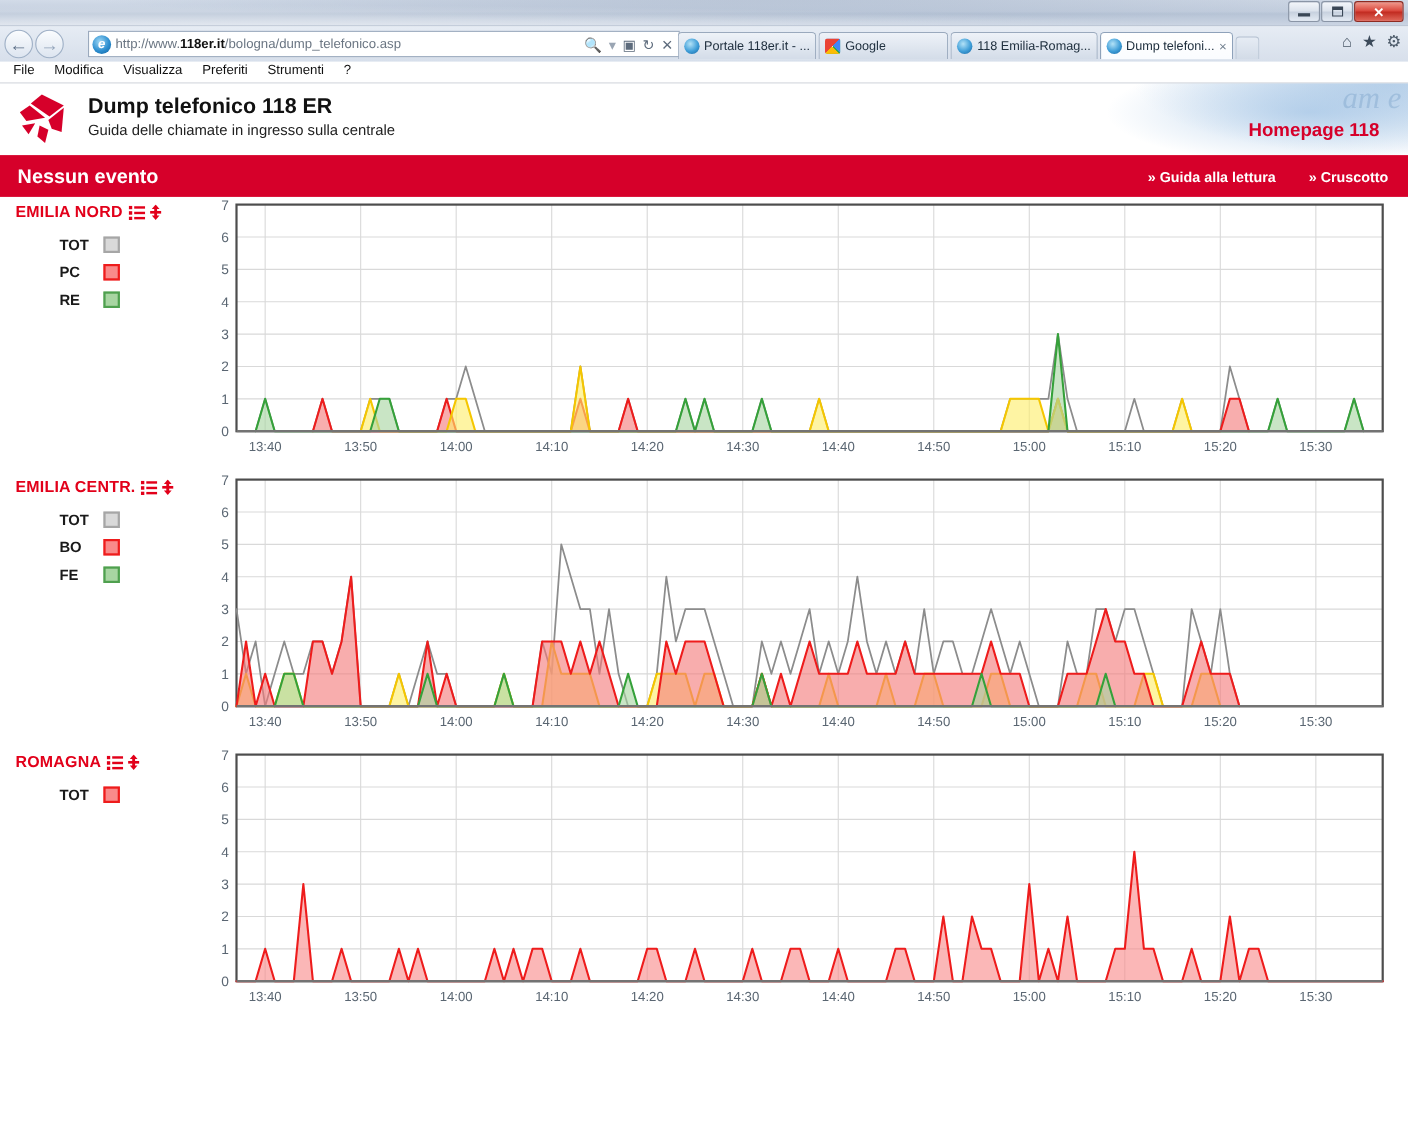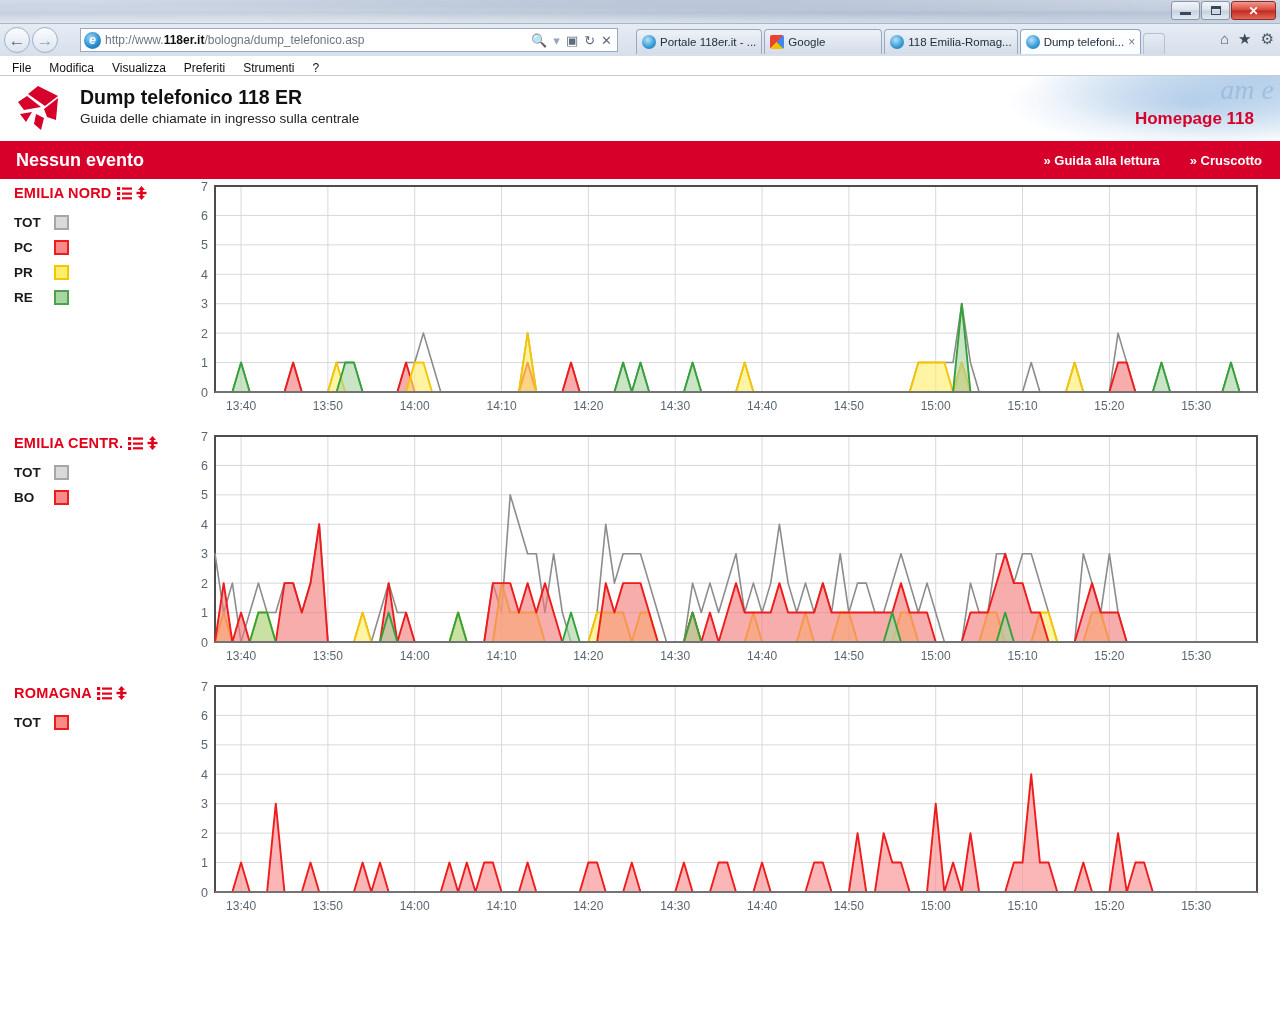--- a/index.html
+++ b/index.html
@@ -72,21 +72,21 @@
     color:#fff;font-style:italic;font-weight:bold;font-size:12px;line-height:1;
   }
   #url-text{ font-size:12px; color:#222; white-space:nowrap; overflow:hidden; }
   #url-text .dim{ color:#6b7683; }
   #url-text .dom{ color:#111; font-weight:bold;}
   .addr-icons{ margin-left:auto; display:flex; align-items:center; gap:6px; color:#5d6b7c; font-size:13px; padding-right:2px;}
   .addr-icons .sep{color:#9aa5b3;}
 
   
   #tab-bar{
-    position:absolute; left:636px; top:3px; height:27px; display:flex; align-items:flex-end;
+    position:absolute; left:616px; top:3px; height:27px; display:flex; align-items:flex-end;
   }
   .tab{
     height:25px; min-width:118px; max-width:136px;
     margin-right:2px;
     border:1px solid #9aa9bd; border-bottom:none;
     border-radius:4px 4px 0 0;
     background:linear-gradient(to bottom,#eef2f8 0%,#d3dce8 100%);
     display:flex;align-items:center; padding:0 5px; gap:4px;
     font-size:11.5px; color:#20303f; white-space:nowrap; overflow:hidden;
   }
@@ -108,21 +108,21 @@
     background:linear-gradient(to bottom,#e6ecf4,#d2dbe7);
   }
   #chrome-right-icons{
     position:absolute;right:6px;top:7px;display:flex;gap:9px;color:#4a5867;font-size:15px;line-height:1;
   }
   #chrome-right-icons .star{color:#3c4a5a;}
 
   
   #menu-bar{
     height:20px; background:#ffffff; border-bottom:1px solid #c7ccd4;
-    display:flex; align-items:flex-end; gap:18px; padding:0 12px;
+    display:flex; align-items:flex-start; gap:18px; padding:0 12px;
     font-size:12px; color:#111;
   }
   #menu-bar span{ cursor:default; }
 
   
   #page-header{
     height:65px; background:#ffffff; position:relative; overflow:hidden;
     border-bottom:none;
   }
   #header-watermark{
@@ -173,21 +173,21 @@
     color:#e2001a; font-weight:bold; font-size:14.5px; letter-spacing:.2px;
     display:flex; align-items:center; gap:5px; padding-left:14px;
   }
   .legend-icons{ display:flex; gap:3px; align-items:center; }
   .icon-list{ width:15px; height:13px; display:block; }
   .icon-move{ width:13px; height:14px; display:block; }
   .legend-rows{ margin-top:9px; }
   .legend-row{
     display:flex; align-items:center; height:25px; padding-left:14px;
   }
-  .legend-row .lbl{ font-size:13.5px; font-weight:bold; color:#1a1a1a; width:40px; }
+  .legend-row .lbl{ font-size:13.5px; font-weight:bold; color:#1a1a1a; width:40px;margin-left:40px; }
   .legend-row .swatch{ width:15px; height:15px; border:2px solid #999; }
 
   .plot-wrap{ position:relative; }
   svg.chart{ display:block; }
 
   .tick-lbl{ font-size:12px; fill:#5a6672; font-family:"Liberation Sans", sans-serif; }
   .ytick-lbl{ font-size:12.5px; fill:#5a6672; font-family:"Liberation Sans", sans-serif; }
 </style>
 </head>
 <body>
@@ -309,24 +309,20 @@
         </span>
       </div>
       <div class="legend-rows">
         <div class="legend-row">
           <span class="lbl">TOT</span>
           <span class="swatch" style="background:#d9d9d9;border-color:#a6a6a6;"></span>
         </div>
         <div class="legend-row">
           <span class="lbl">PC</span>
           <span class="swatch" style="background:#f98a8a;border-color:#ee1c1c;"></span>
-        </div>
-        <div class="legend-row">
-          <span class="lbl">PR</span>
-          <span class="swatch" style="background:#fdee6b;border-color:#f5c600;"></span>
         </div>
         <div class="legend-row">
           <span class="lbl">RE</span>
           <span class="swatch" style="background:#a8d5a2;border-color:#4fa04f;"></span>
         </div>
       </div>
     </div>
     <div class="plot-wrap" style="position:absolute;left:190px;top:0;">
       <svg class="chart" id="svg-chart-0" width="1070" height="246">
           <text x="18" y="217.5" text-anchor="end" class="ytick-lbl">0</text>
@@ -403,20 +399,24 @@
       </div>
       <div class="legend-rows">
         <div class="legend-row">
           <span class="lbl">TOT</span>
           <span class="swatch" style="background:#d9d9d9;border-color:#a6a6a6;"></span>
         </div>
         <div class="legend-row">
           <span class="lbl">BO</span>
           <span class="swatch" style="background:#f98a8a;border-color:#ee1c1c;"></span>
         </div>
+        <div class="legend-row">
+          <span class="lbl">FE</span>
+          <span class="swatch" style="background:#a8d5a2;border-color:#4fa04f;"></span>
+        </div>
       </div>
     </div>
     <div class="plot-wrap" style="position:absolute;left:190px;top:0;">
       <svg class="chart" id="svg-chart-1" width="1070" height="246">
           <text x="18" y="217.5" text-anchor="end" class="ytick-lbl">0</text>
           <line x1="25" y1="183.57142857142858" x2="1067" y2="183.57142857142858" stroke="#d9d9d9" stroke-width="1"></line>
           <text x="18" y="188.07142857142858" text-anchor="end" class="ytick-lbl">1</text>
           <line x1="25" y1="154.14285714285714" x2="1067" y2="154.14285714285714" stroke="#d9d9d9" stroke-width="1"></line>
           <text x="18" y="158.64285714285714" text-anchor="end" class="ytick-lbl">2</text>
           <line x1="25" y1="124.71428571428572" x2="1067" y2="124.71428571428572" stroke="#d9d9d9" stroke-width="1"></line>

